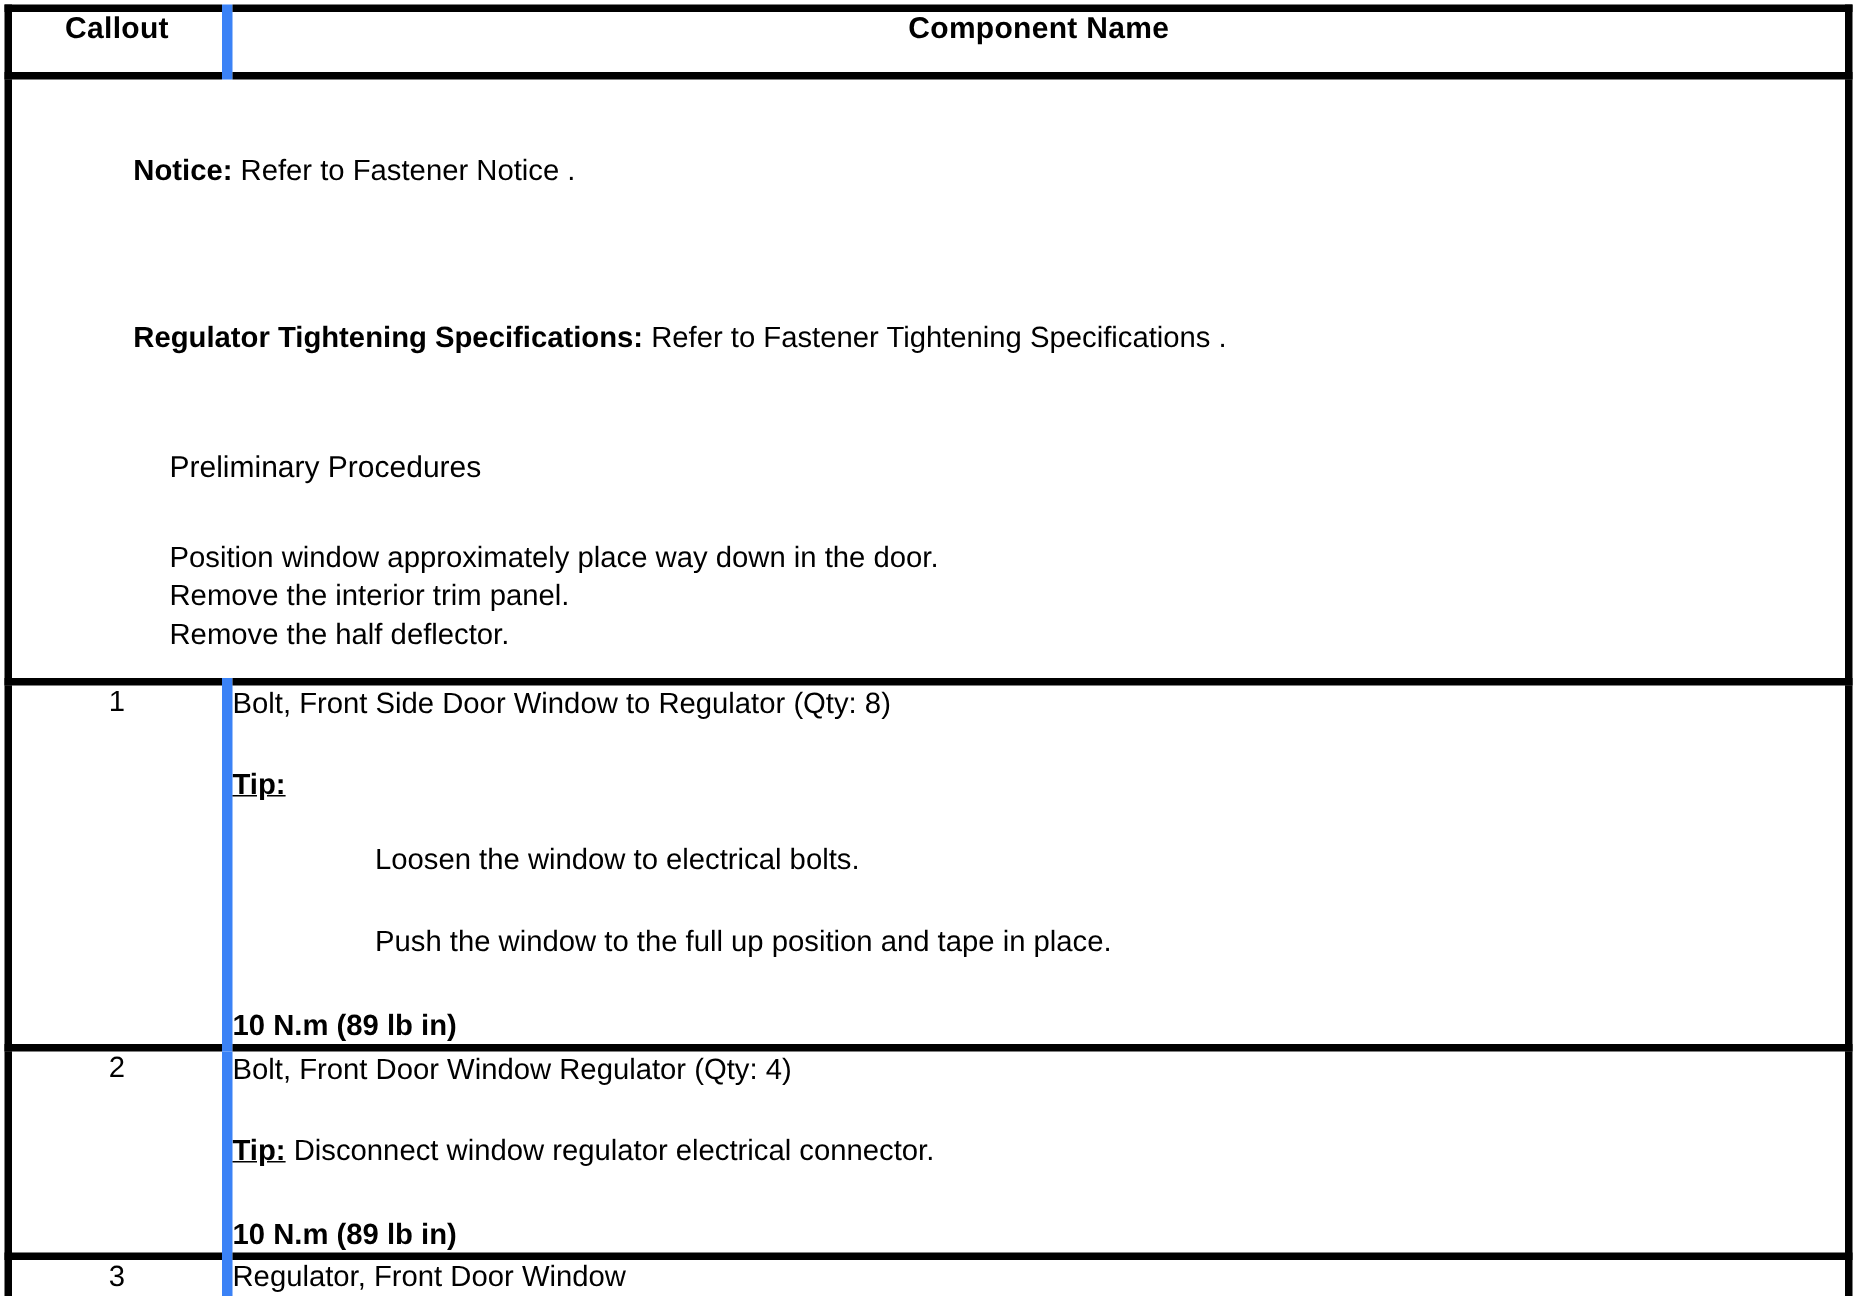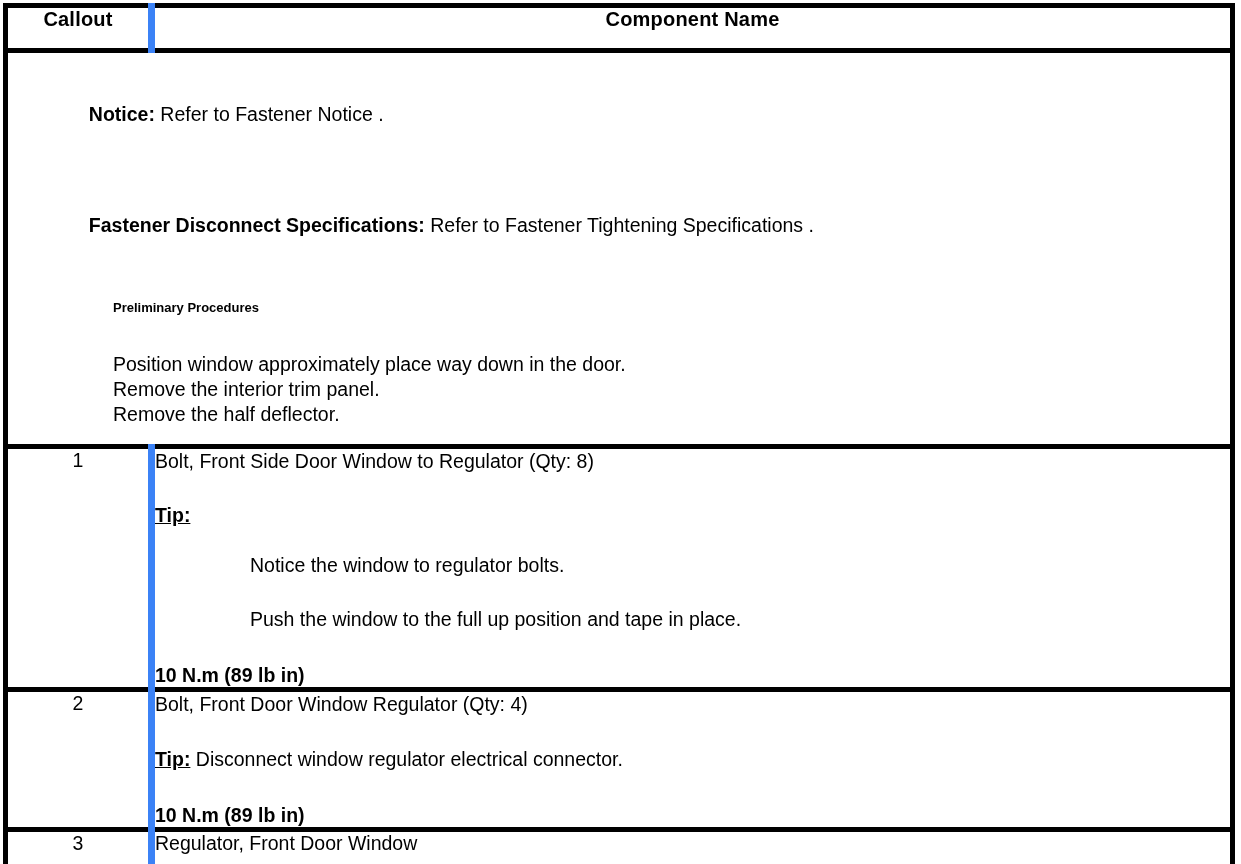--- a/index.html
+++ b/index.html
@@ -77,22 +77,22 @@
   .notice-line {
     margin: 0 0 0 0;
     padding: 0;
     white-space: pre-wrap;
   }
   .notice-line.gap-after { margin-bottom: 40px; }
   .notice-line b { font-weight: bold; }
 
   .prelim-heading {
     margin-left: 100px;
-    font-size: 13px;
-    font-weight: bold;
+    font-size: 20px;
+    font-weight: normal;
     margin-bottom: 36px;
   }
   .prelim-list {
     margin-left: 100px;
     font-size: 19.5px;
     line-height: 1.30;
     margin-bottom: 4px;
   }
   .prelim-list div { white-space: pre-wrap; }
 
@@ -148,21 +148,21 @@
 
       <tr>
         <td class="notice-cell outer-left outer-right rule-thick" colspan="2">
           <div class="notice-body">
 
             <div class="notice-line gap-after">
               <b>Notice:</b><span> Refer to Fastener Notice .</span>
             </div>
 
             <div class="notice-line">
-              <b>Fastener Disconnect Specifications:</b><span> Refer to Fastener Tightening Specifications .</span>
+              <b>Regulator Tightening Specifications:</b><span> Refer to Fastener Tightening Specifications .</span>
             </div>
 
             <div style="height:38px"></div>
 
             <div class="prelim-heading">Preliminary Procedures</div>
 
             <div class="prelim-list">
               <div>Position window approximately place way down in the door.</div>
               <div>Remove the interior trim panel.</div>
               <div>Remove the half deflector.</div>
@@ -172,21 +172,21 @@
         </td>
       </tr>
 
       <tr>
         <td class="callout-cell outer-left rule-thick">1</td>
         <td class="content-cell outer-right rule-thick divider">
           <div class="c-line">Bolt, Front Side Door Window to Regulator (Qty: 8)</div>
           <div class="spacer-md"></div>
           <div class="c-line"><b>Tip:</b></div>
           <div class="spacer-sm"></div>
-          <div class="c-line tip-indent">Notice the window to regulator bolts.</div>
+          <div class="c-line tip-indent">Loosen the window to electrical bolts.</div>
           <div class="spacer-md"></div>
           <div class="c-line tip-indent">Push the window to the full up position and tape in place.</div>
           <div class="spacer-lg"></div>
           <div class="c-line torque">10 N.m (89 lb in)</div>
         </td>
       </tr>
 
       <tr>
         <td class="callout-cell outer-left rule-thick">2</td>
         <td class="content-cell outer-right rule-thick divider">

